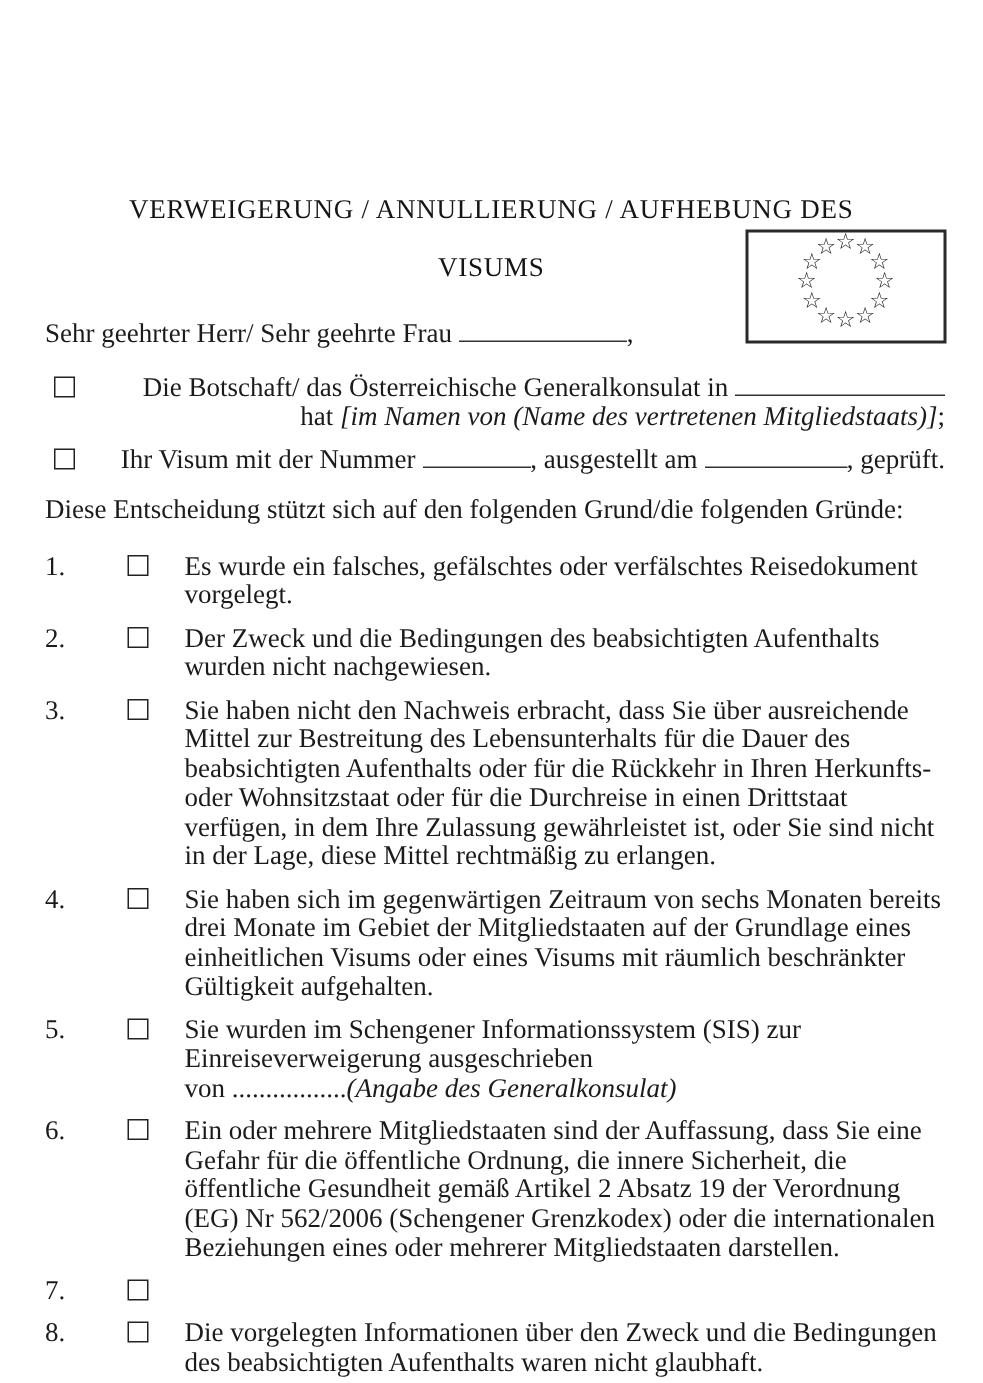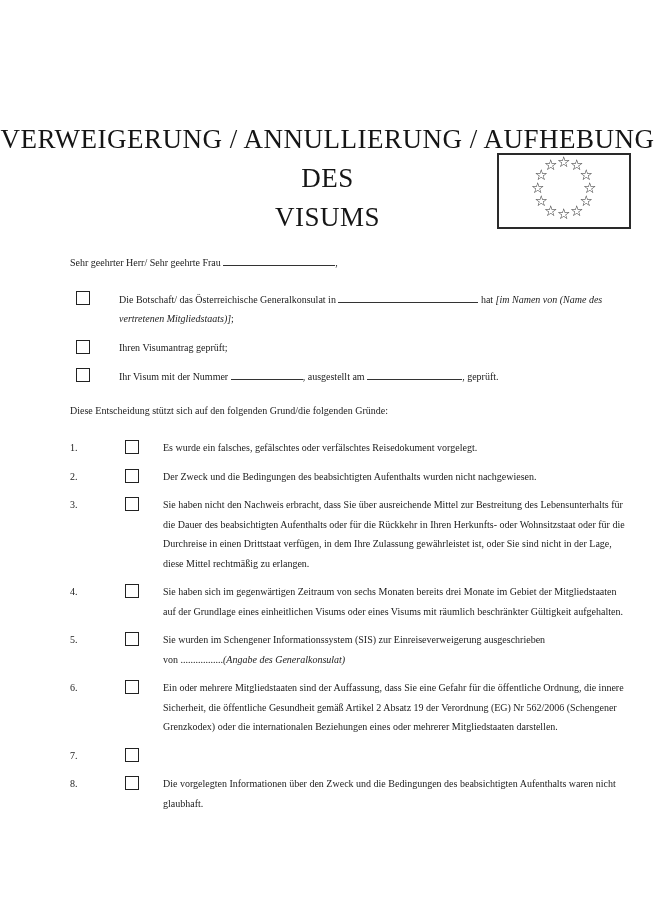--- a/index.html
+++ b/index.html
@@ -31,31 +31,30 @@
   .flag-star {
     position: absolute;
     font-size: 15px;
     line-height: 15px;
     color: #1b1b1b;
   }
   
   .title {
     margin-top: 120px;
     text-align: center;
-    font-size: 27px;
+    font-size: 18px;
     line-height: 39px;
     letter-spacing: 0.5px;
     color: #151515;
   }
   
   .body-col {
     padding: 0 25px 0 30px;
-    font-size: 10px;
+    font-size: 18px;
     line-height: 19.5px;
-    margin-left: 40px;
   }
   .greeting { margin-top: 15px; }
   .blank {
     display: inline-block;
     border-bottom: 1.2px solid #333;
     height: 13px;
     vertical-align: baseline;
   }
   .blank-name   { width: 112px; }
   .blank-konsulat { width: 140px; }
@@ -71,20 +70,21 @@
   .cb-inline {
     width: 15px; height: 15px;
     vertical-align: -3px;
     margin: 0 3px;
   }
   .intro { margin-top: 16px; }
   .intro-row {
     display: grid;
     grid-template-columns: 49px 1fr;
     margin-bottom: 9px;
+    text-align: right;
   }
   .intro-row .cb { margin-left: 6px; margin-top: 2px; }
   .italic { font-style: italic; }
   .decision { margin-top: 14px; }
   .reasons { margin-top: 18px; }
   .reason-row {
     display: grid;
     grid-template-columns: 55px 38px 1fr;
     margin-bottom: 9px;
   }
@@ -131,24 +131,20 @@
       <div class="intro-row">
         <span class="cb"></span>
         <span>
           <span>Die Botschaft/ das Österreichische Generalkonsulat in</span>
           <span class="blank blank-konsulat"></span>
           <span>hat</span>
           <span class="italic">[im Namen von (Name des vertretenen Mitgliedstaats)]</span><span>;</span>
         </span>
       </div>
 
-      <div class="intro-row">
-        <span class="cb"></span>
-        <span>Ihren Visumantrag geprüft;</span>
-      </div>
 
       <div class="intro-row">
         <span class="cb"></span>
         <span>
           <span>Ihr Visum mit der Nummer</span>
           <span class="blank blank-nummer"></span><span>, ausgestellt am</span>
           <span class="blank blank-datum"></span><span>, geprüft.</span>
         </span>
       </div>
 

